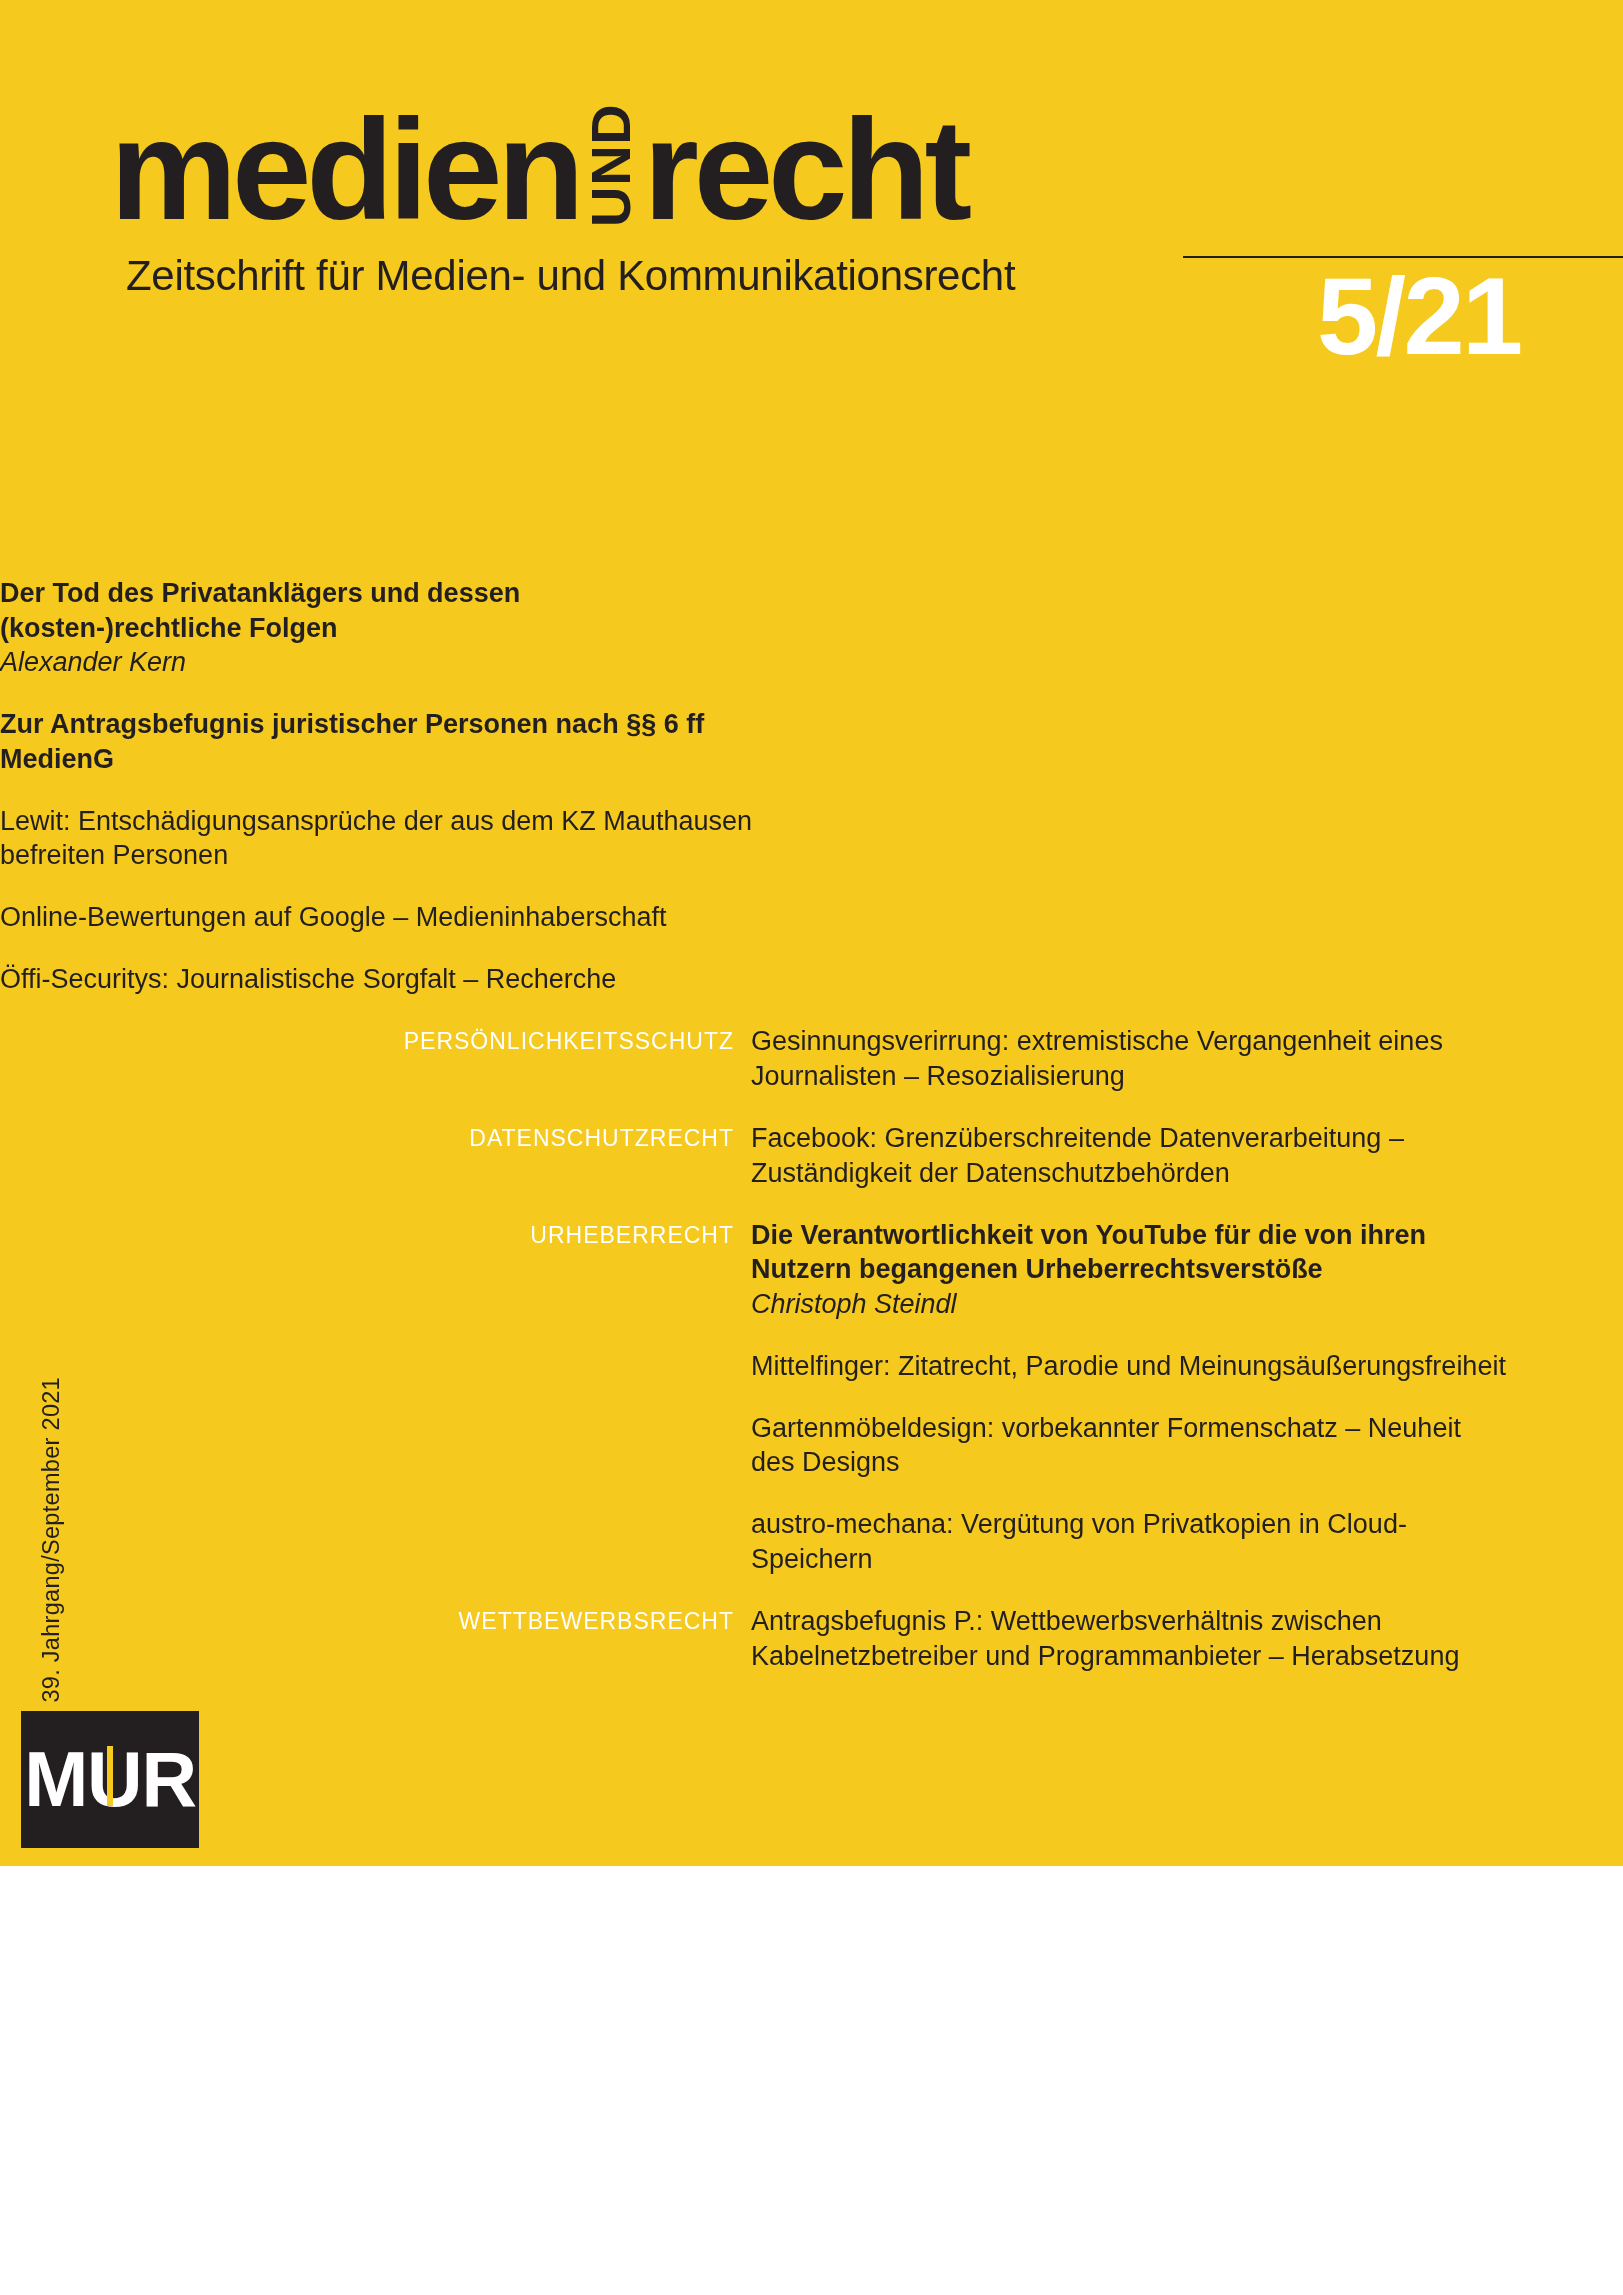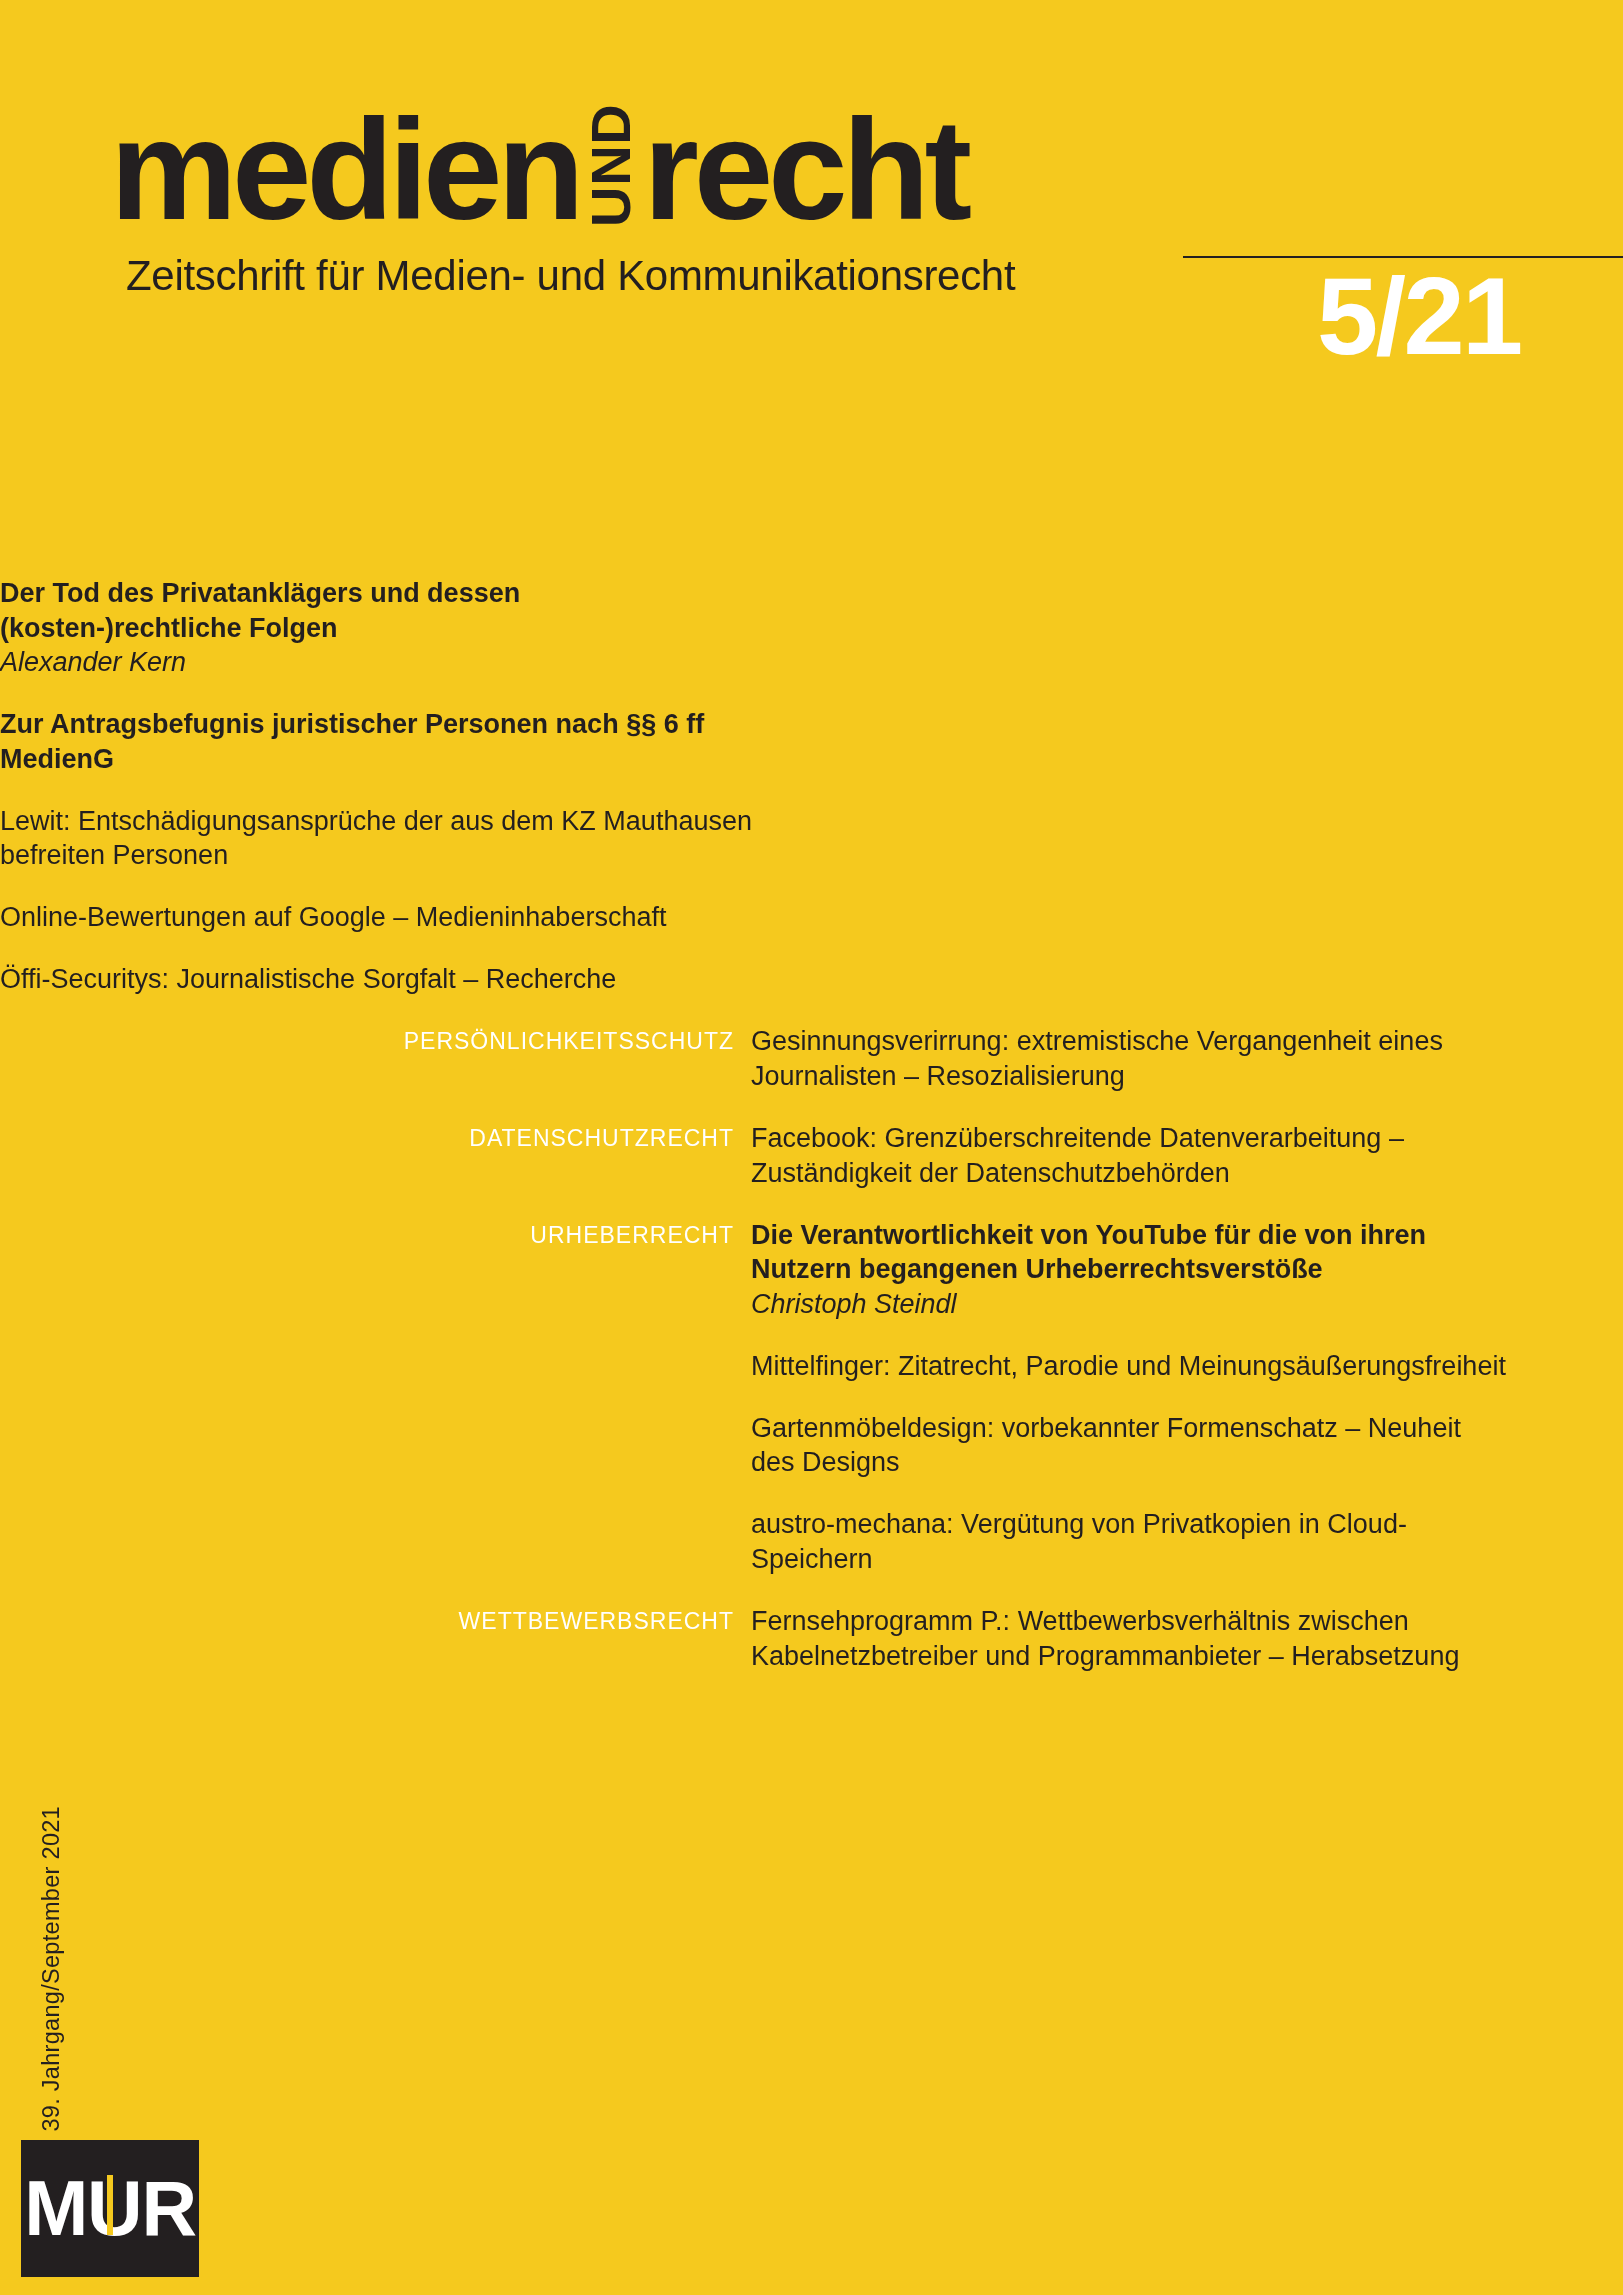--- a/index.html
+++ b/index.html
@@ -6,21 +6,21 @@
     margin: 0;
     padding: 0;
     background: #fff;
   }
   body {
     font-family: "Liberation Sans", sans-serif;
   }
   .page {
     position: relative;
     width: 1624px;
-    height: 2295px;
+    height: 1866px;
     background: #f5c91e;
     overflow: hidden;
   }
 
   
   .masthead {
     position: absolute;
     left: 110px;
     top: 85px;
     width: 1406px;
@@ -218,21 +218,21 @@
         <div class="toc-items">
           <div class="toc-item feature"><span>Die Verantwortlichkeit von YouTube für die von ihren Nutzern begangenen Urheberrechtsverstöße</span><span class="author">Christoph Steindl</span></div>
           <div class="toc-item"><span class="lead">Mittelfinger:</span><span class="rest"> Zitatrecht, Parodie und Meinungsäußerungsfreiheit</span></div>
           <div class="toc-item"><span class="lead">Gartenmöbeldesign:</span><span class="rest"> vorbekannter Formenschatz – Neuheit des Designs</span></div>
           <div class="toc-item"><span class="lead">austro-mechana:</span><span class="rest"> Vergütung von Privatkopien in Cloud-Speichern</span></div>
         </div>
       </div>
       <div class="toc-block">
         <div class="toc-cat">WETTBEWERBSRECHT</div>
         <div class="toc-items">
-          <div class="toc-item"><span class="lead">Fernsehprogramm P.:</span><span class="rest"> Wettbewerbsverhältnis zwischen Kabelnetzbetreiber und Programmanbieter – Herabsetzung</span></div>
+          <div class="toc-item"><span class="lead">Antragsbefugnis P.:</span><span class="rest"> Wettbewerbsverhältnis zwischen Kabelnetzbetreiber und Programmanbieter – Herabsetzung</span></div>
         </div>
       </div>
     </div>
 
   <div class="spine">39. Jahrgang/September 2021</div>
 
   <div class="mur">
     <div class="mur-inner">MUR</div>
     <div class="mur-bar"></div>
   </div>

